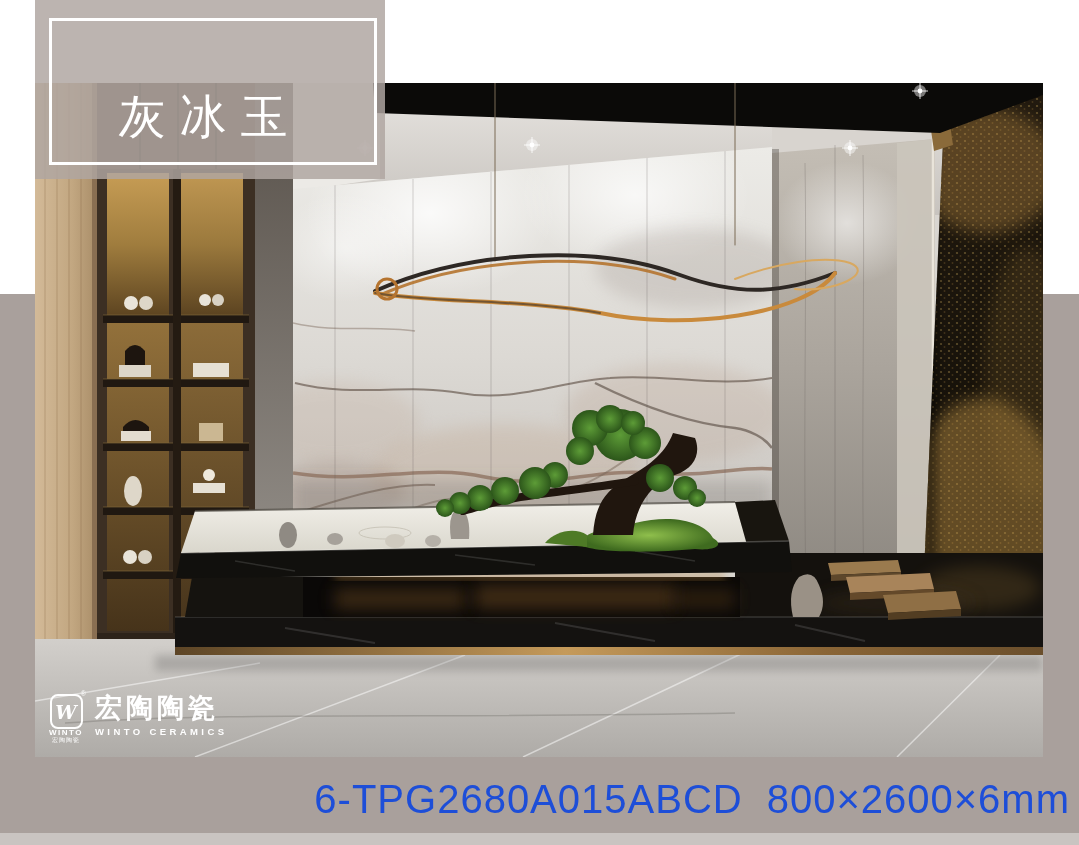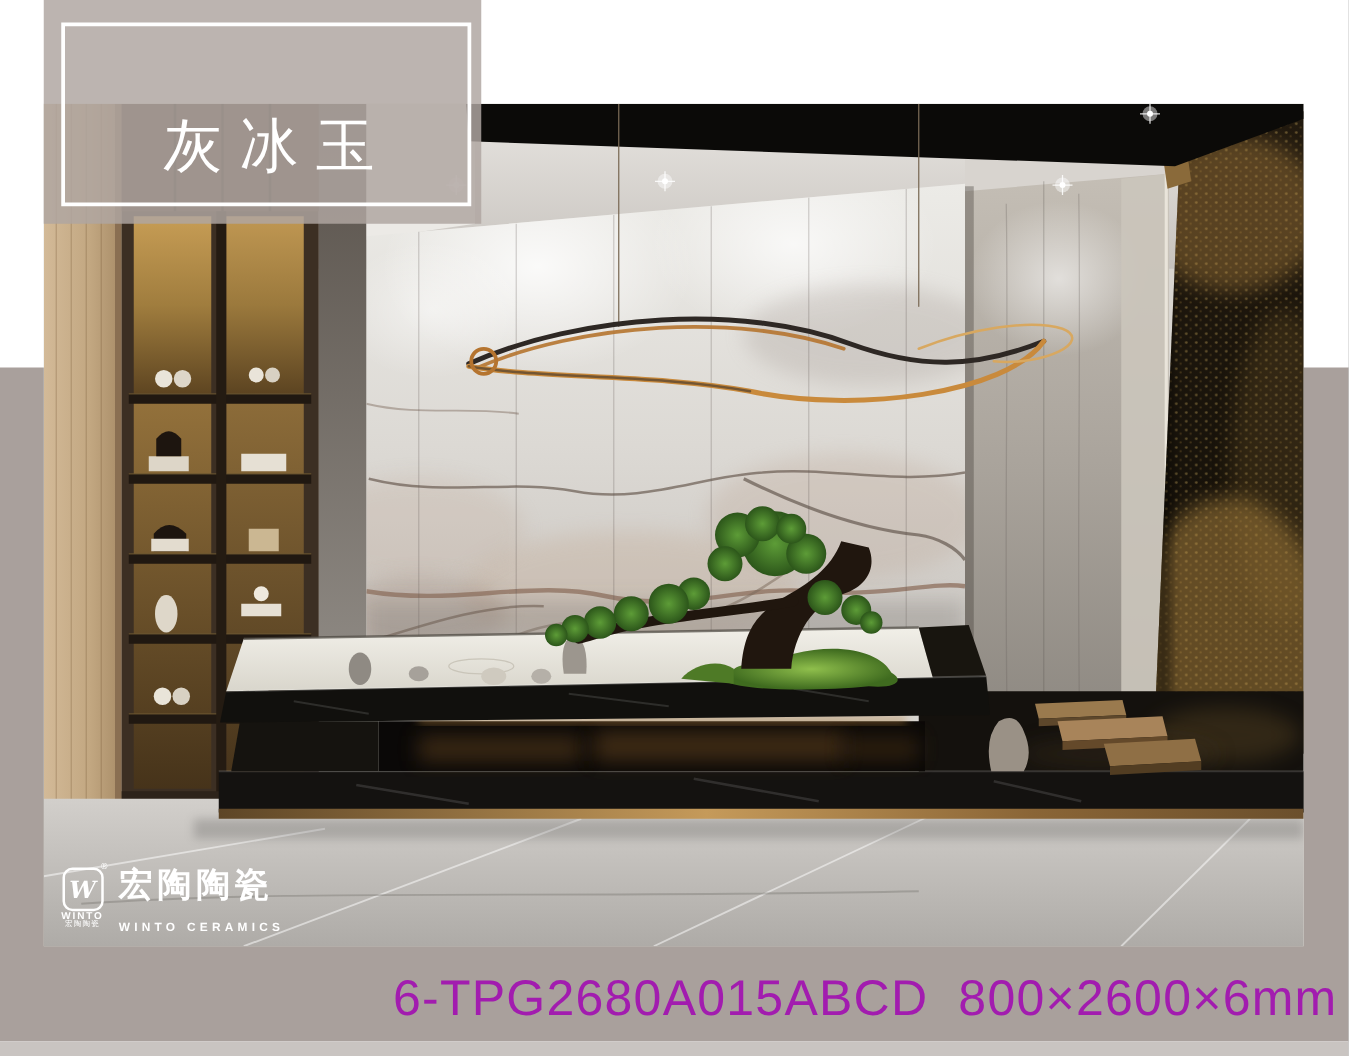--- a/index.html
+++ b/index.html
@@ -6,35 +6,35 @@
   .stage{position:relative;width:1079px;height:845px;overflow:hidden;background:#fff;
          font-family:"Liberation Sans",sans-serif;}
   .bg-top{position:absolute;left:0;top:0;width:1079px;height:294px;background:#ffffff;}
   .bg-main{position:absolute;left:0;top:294px;width:1079px;height:539px;background:#a9a09c;}
   .bg-strip{position:absolute;left:0;top:833px;width:1079px;height:12px;background:#c9c4c1;}
 
   .photo{position:absolute;left:35px;top:83px;width:1008px;height:674px;overflow:hidden;background:#d8d5d0;}
 
   .label{position:absolute;left:35px;top:0;width:350px;height:179px;background:rgba(175,166,161,.84);}
   .label-border{position:absolute;left:14px;top:18px;width:322px;height:141px;border:3px solid #ffffff;}
-  .label-title{position:absolute;left:12px;top:93px;width:100%;text-align:center;color:#ffffff;
+  .label-title{position:absolute;left:0;top:93px;width:100%;text-align:center;color:#ffffff;
                font-size:47px;line-height:1;letter-spacing:14px;font-weight:500;}
 
   .logo{position:absolute;left:48px;top:694px;color:#ffffff;display:flex;gap:11px;align-items:flex-start;}
   .logo-mark-wrap{width:36px;text-align:center;position:relative;flex:none;}
   .logo-mark{width:29px;height:31px;margin:0 auto;border:2.5px solid #fff;border-radius:8px;
              display:flex;align-items:center;justify-content:center;
              font-family:"DejaVu Serif",serif;font-style:italic;font-weight:bold;font-size:19px;}
   .logo-reg{position:absolute;right:-2px;top:-4px;font-size:7px;}
   .logo-sub-en{font-size:8px;font-weight:bold;letter-spacing:1.5px;margin-top:0;line-height:1;}
   .logo-sub-cn{font-size:6px;letter-spacing:1px;line-height:1.2;}
   .logo-text-cn{font-size:27px;font-weight:bold;letter-spacing:4px;line-height:1.05;}
-  .logo-text-en{font-size:9.5px;font-weight:bold;letter-spacing:3.4px;margin-top:16px;line-height:1;}
-
-  .product-line{position:absolute;top:779px;right:9px;color:#a21caf;font-size:40px;
+  .logo-text-en{font-size:9.5px;font-weight:bold;letter-spacing:3.4px;margin-top:5px;line-height:1;}
+
+  .product-line{position:absolute;top:779px;right:9px;color:#1d4ed8;font-size:40px;
                 letter-spacing:1px;line-height:1;white-space:nowrap;}
   .product-size{margin-left:24px;}
 </style>
 </head>
 <body>
 
 <div class="stage">
   <div class="bg-top"></div>
   <div class="bg-main"></div>
   <div class="bg-strip"></div>

